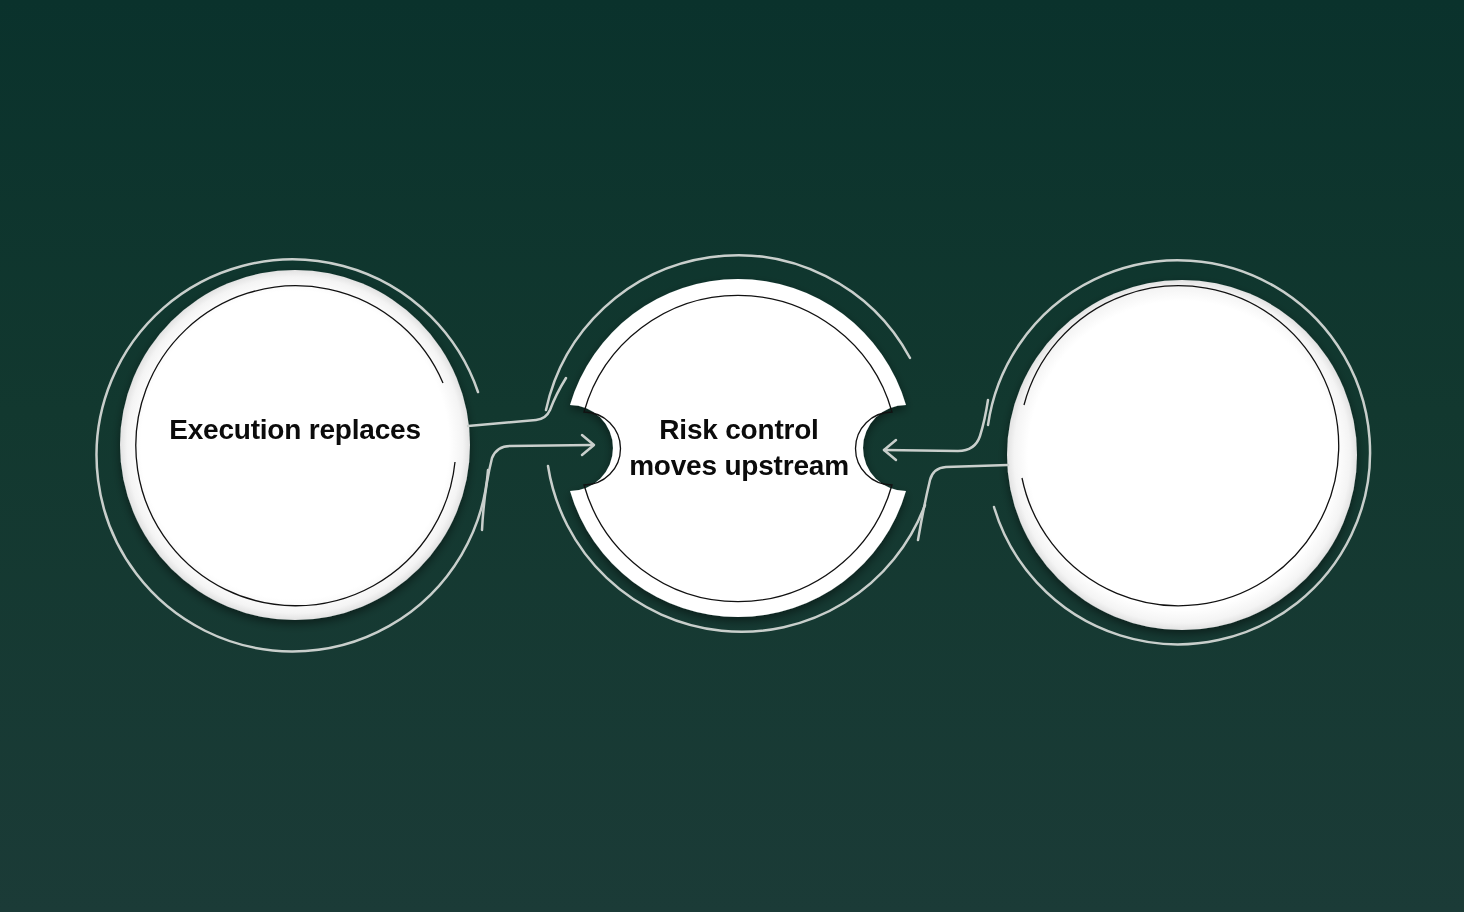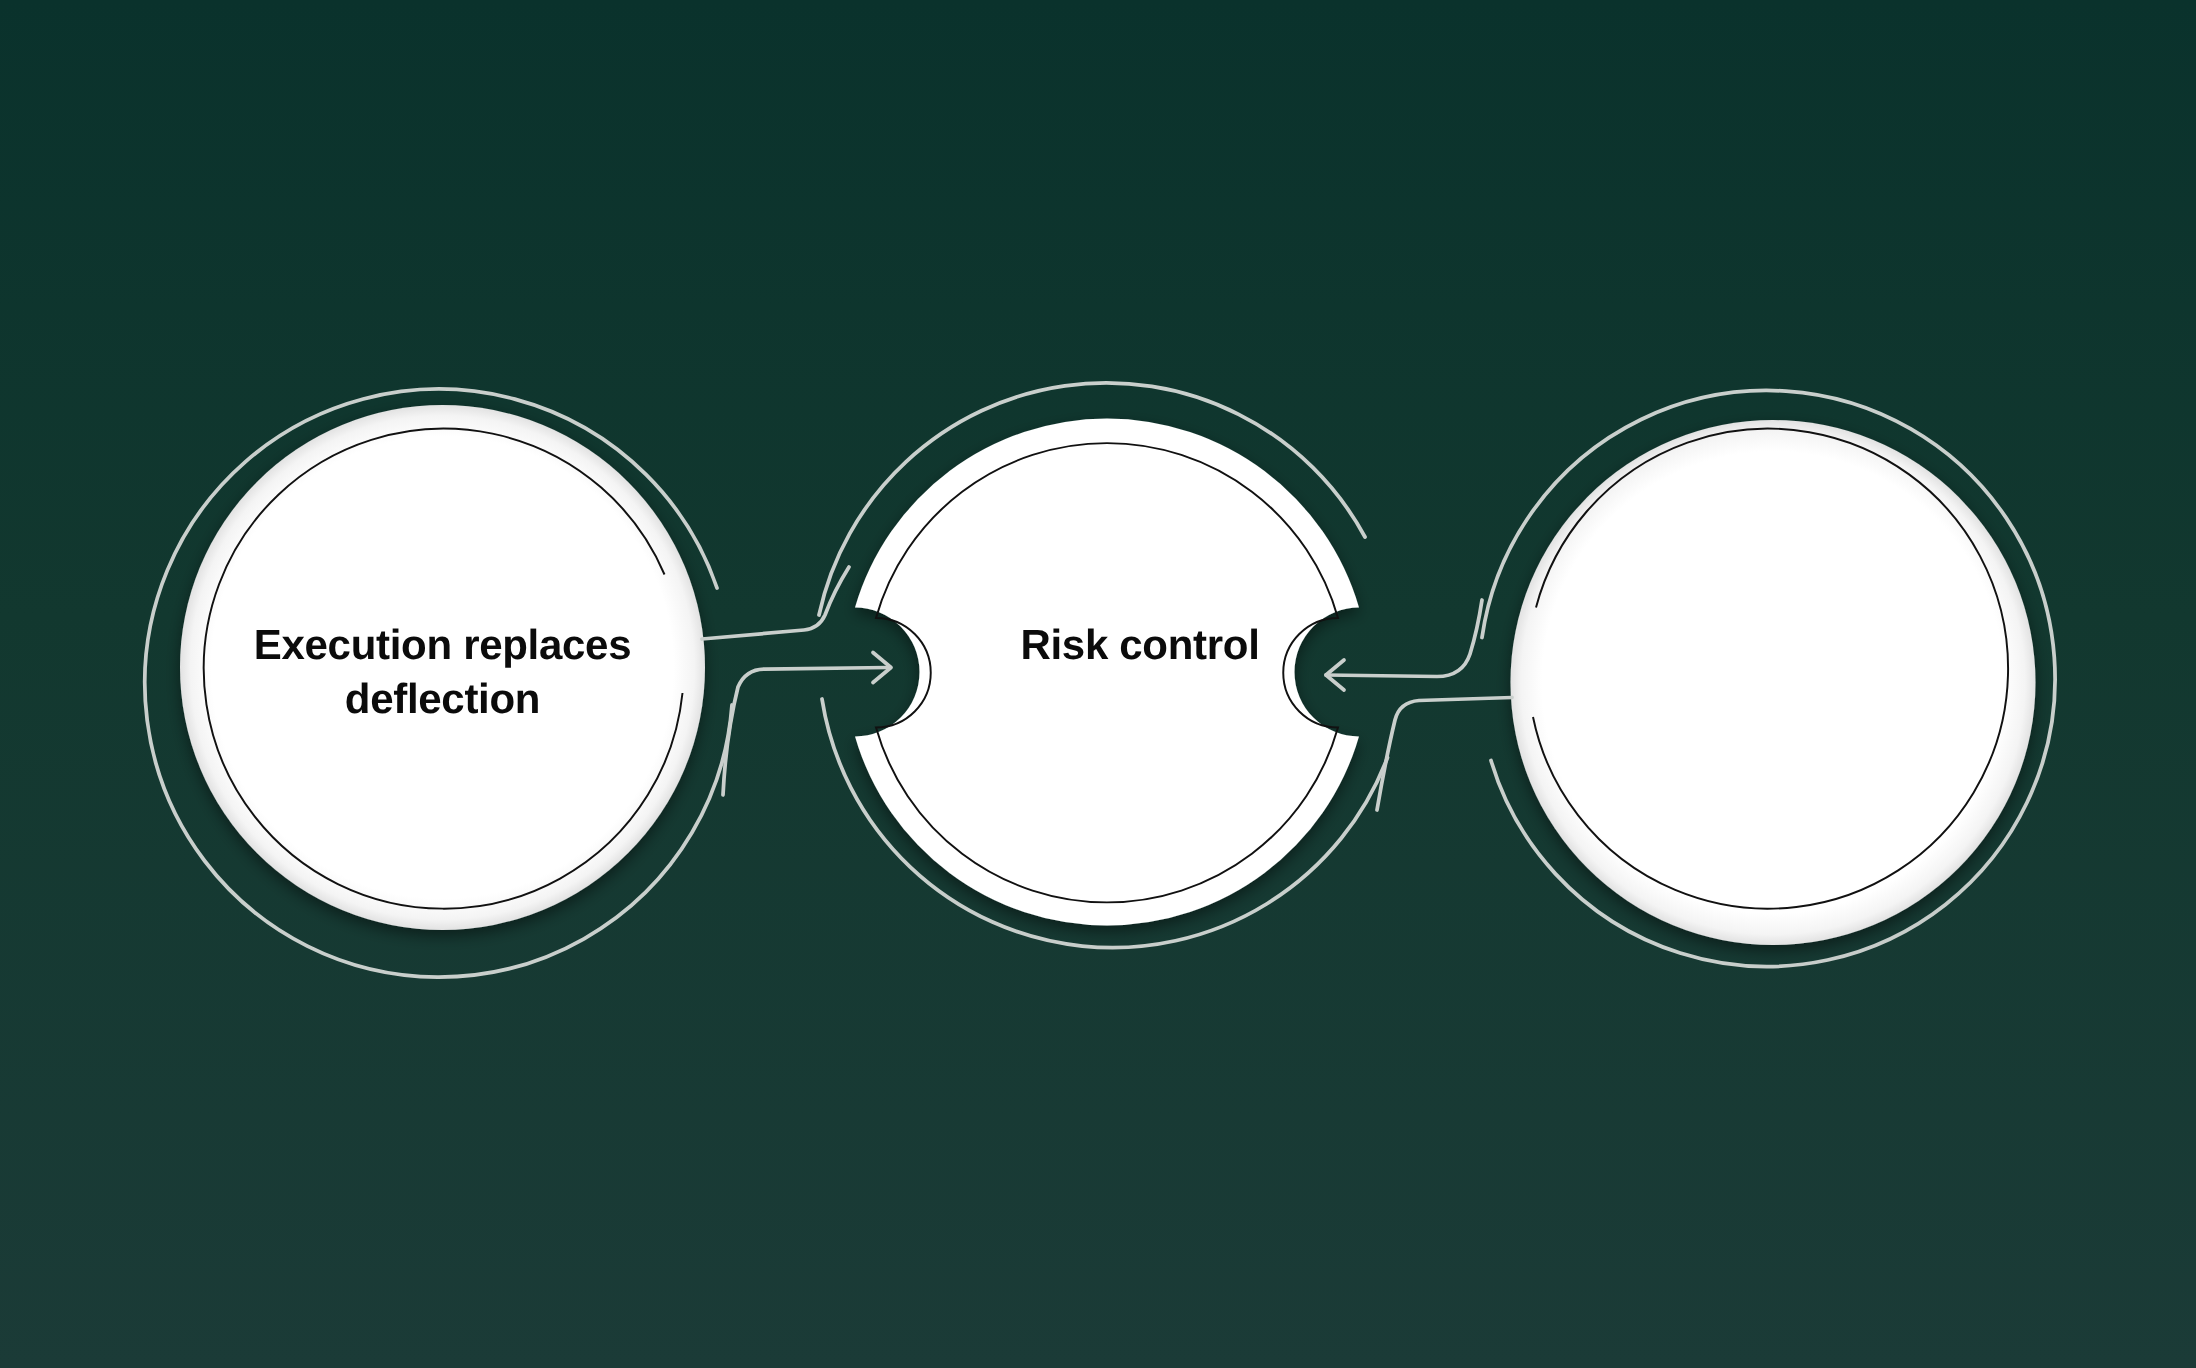--- a/index.html
+++ b/index.html
@@ -82,20 +82,20 @@
 
     <g>
       <path d="M 884 450 L 958 451 Q 975 451 980 436 Q 985 420 988 400" fill="none" stroke="#c9cfcc" stroke-width="2.5" stroke-linecap="round"></path>
       <path d="M 896 440 L 884 450 L 896 460" fill="none" stroke="#c9cfcc" stroke-width="2.5" stroke-linecap="round" stroke-linejoin="round"></path>
       <path d="M 1008 465 L 946 467 Q 933 468 930 480 Q 924 505 918 540" fill="none" stroke="#c9cfcc" stroke-width="2.5" stroke-linecap="round"></path>
     </g>
   </svg>
 
   <div class="label" style="left:145px; top:412px;">
     <span>Execution replaces</span>
-    <span>deflection</span>
   </div>
 
-  <div class="label" style="left:610px; top:412px;">
+  <div class="label" style="left:589px; top:412px;">
     <span>Risk control</span>
+    <span>moves upstream</span>
   </div>
 
 </div>
 
 </body></html>

